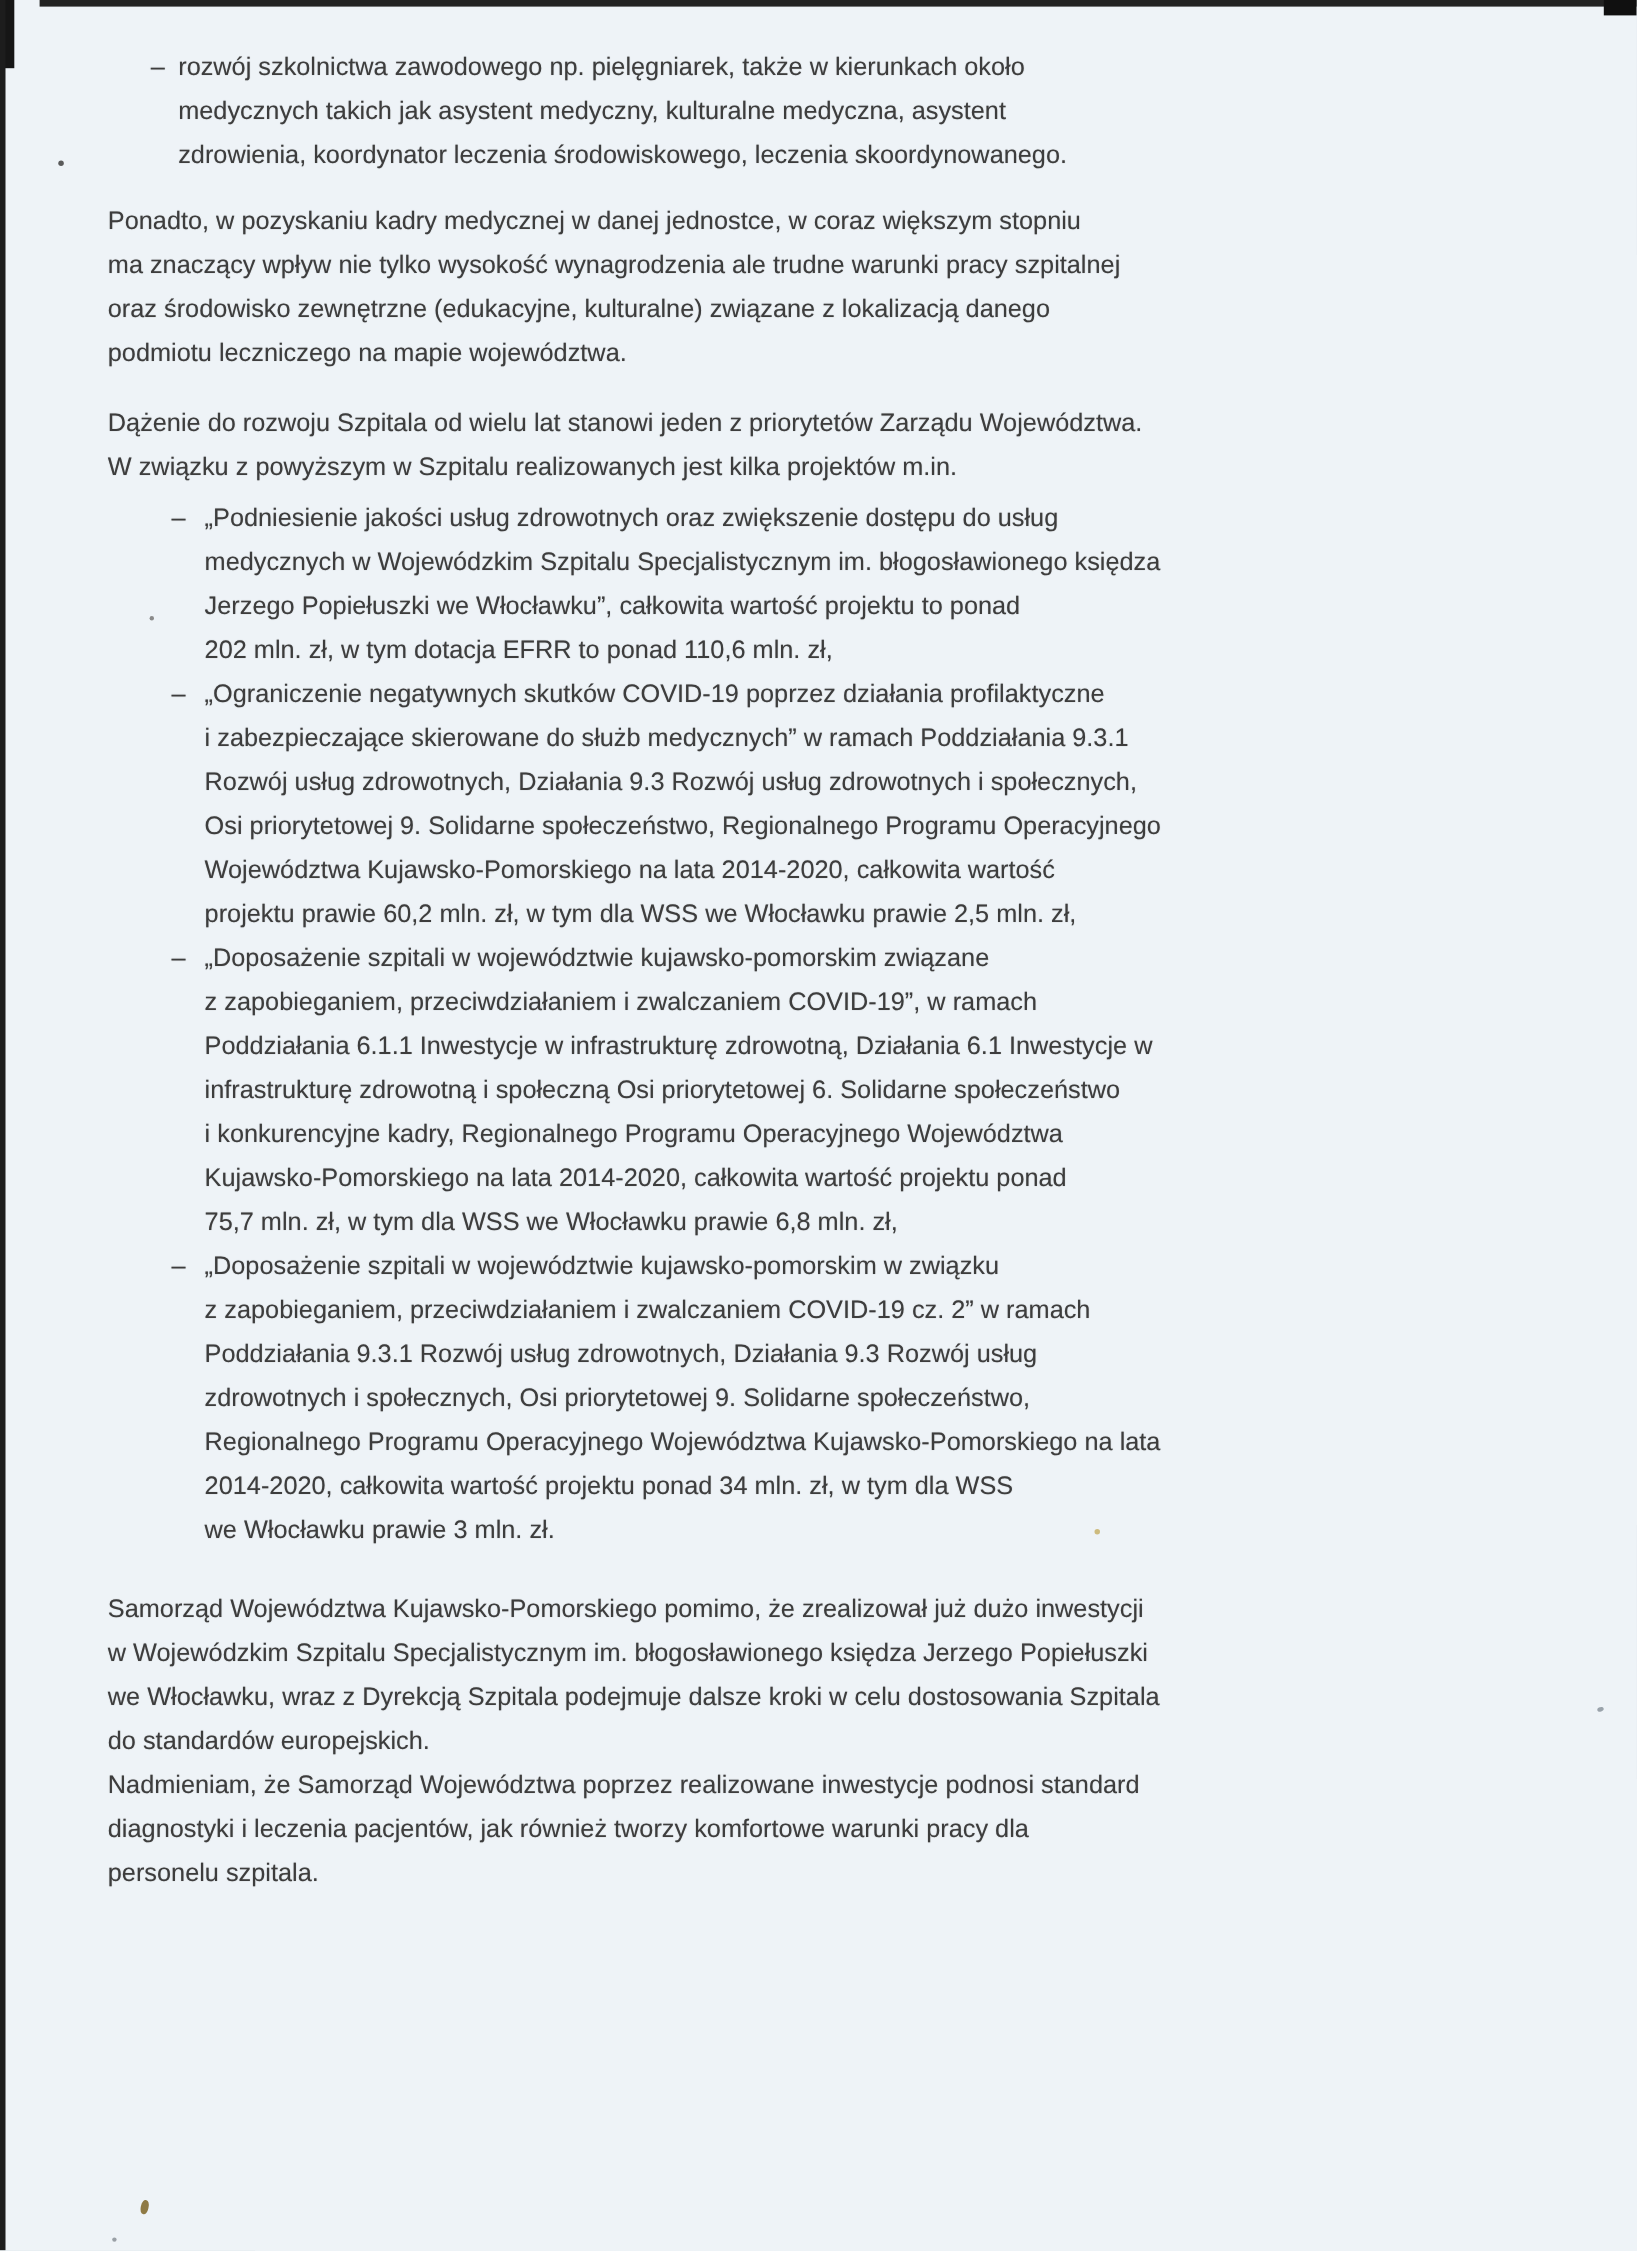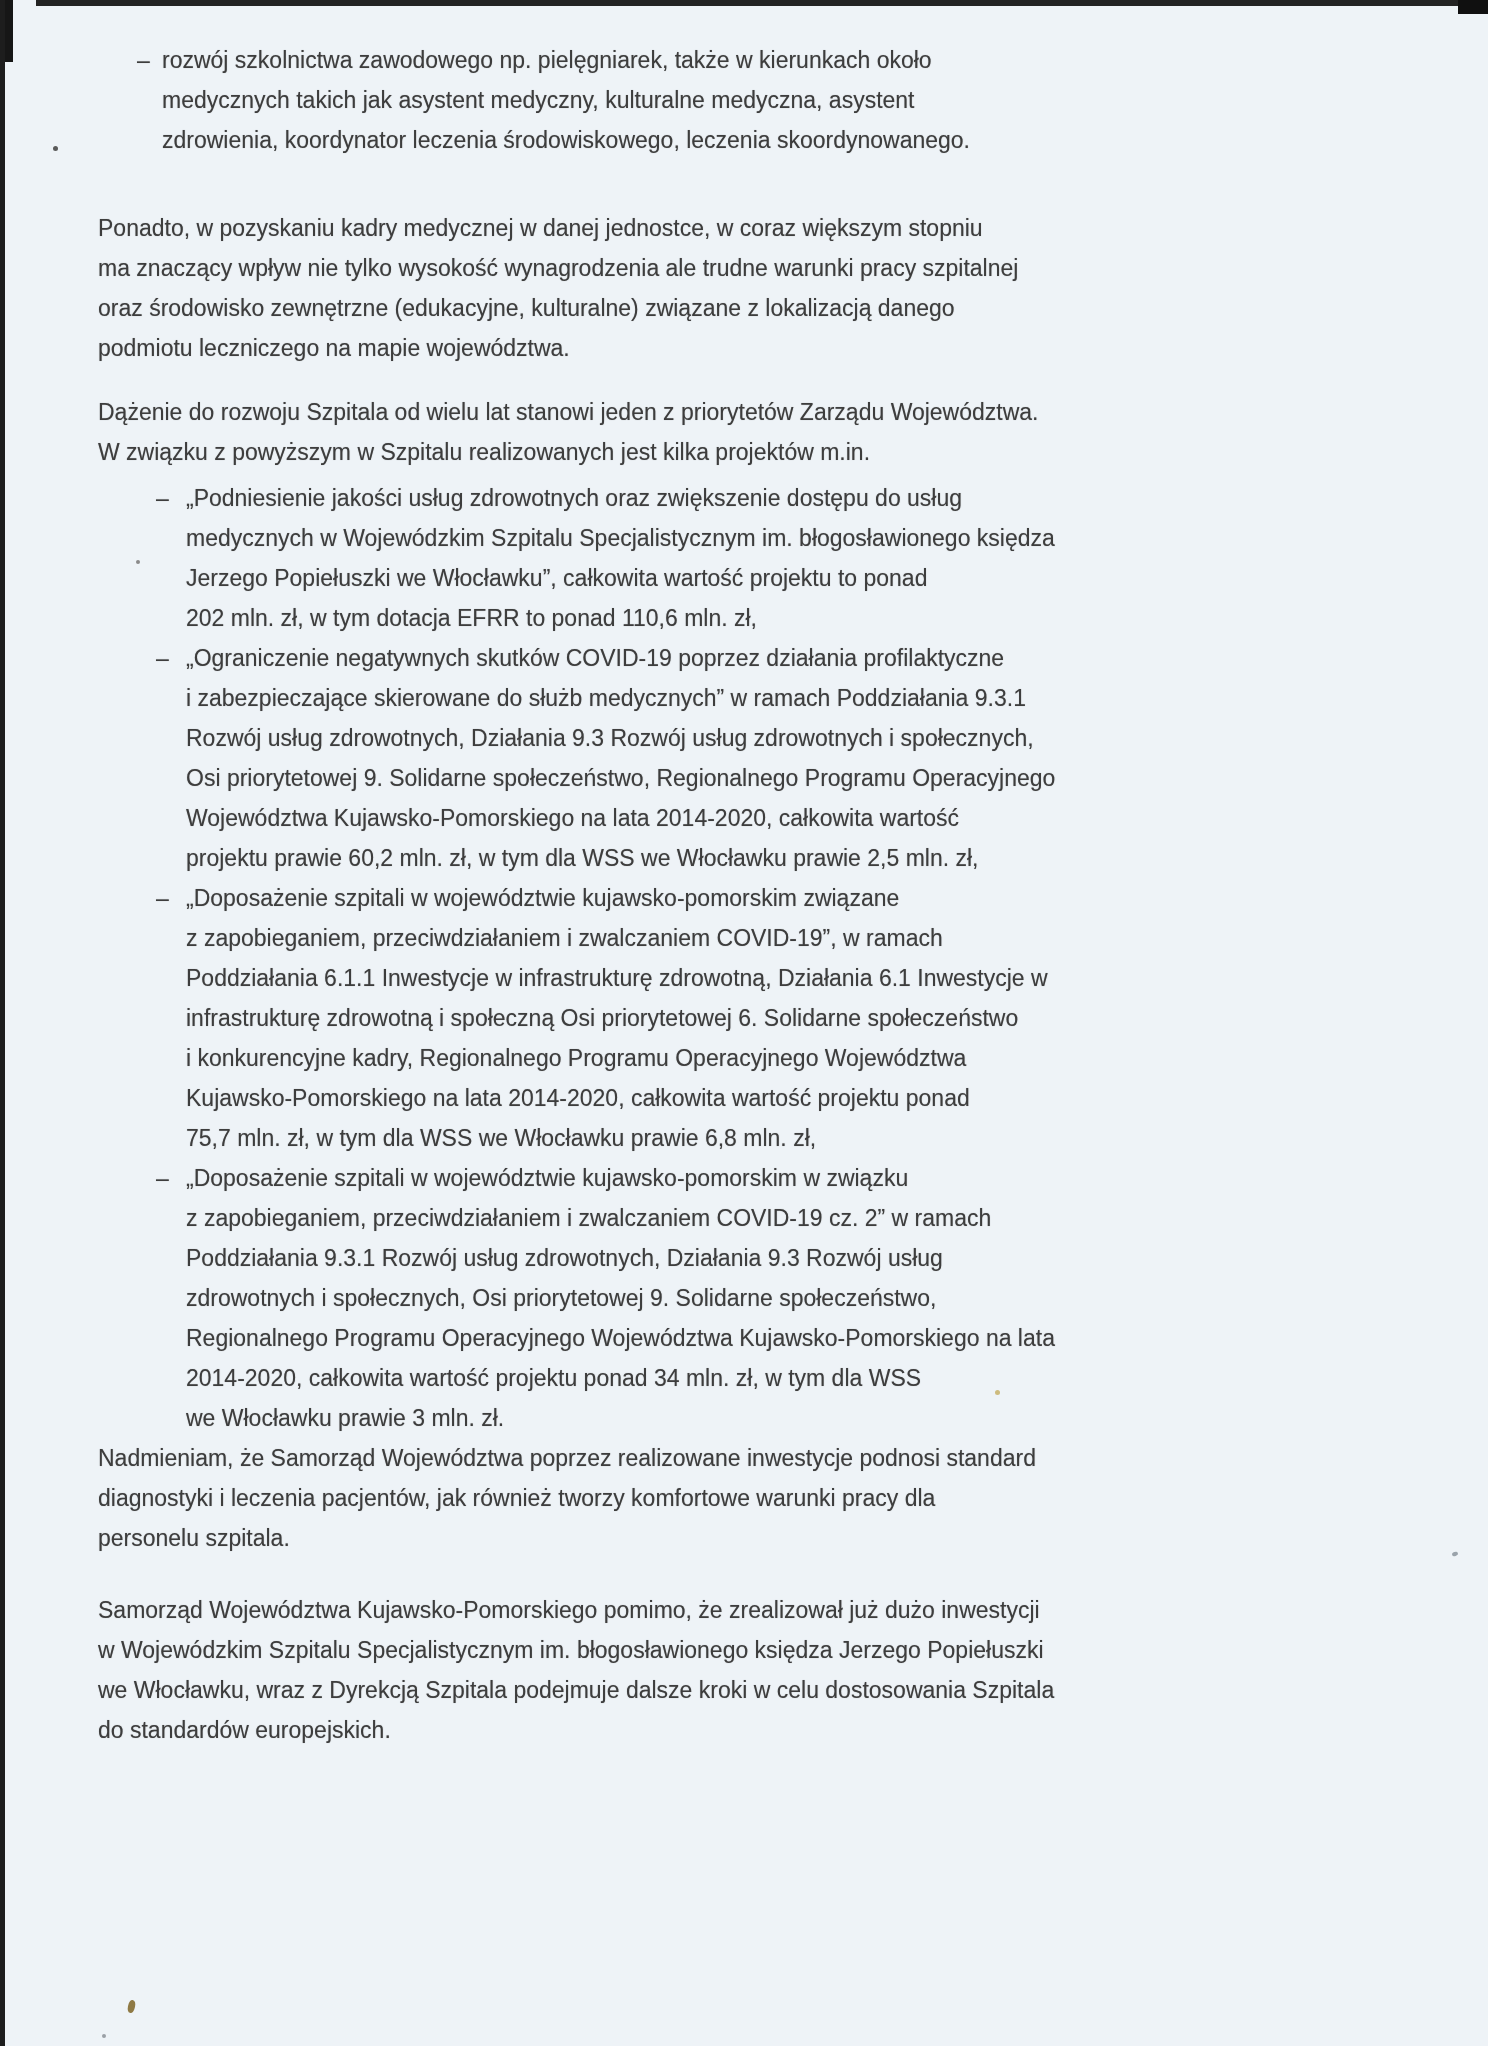--- a/index.html
+++ b/index.html
@@ -39,21 +39,21 @@
     text-shadow: 0 0 1px rgba(61, 61, 61, 0.40);
   }
   .para  { margin: 0; white-space: pre; }
   .btext { margin: 0; white-space: pre; }
   .bullet { display: flex; align-items: flex-start; }
   .bullet .marker { flex: 0 0 auto; }
   .intro-bullet { margin-left: 39px; }
   .intro-bullet .marker { width: 25px; }
   .project-bullet { margin-left: 58px; }
   .project-bullet .marker { width: 30px; }
-  .p-ponadto    { margin-top: 48px; }
+  .p-ponadto    { margin-top: 20px; }
   .p-dazenie    { margin-top: 24px; }
   .projects     { margin-top: 6px; }
   .p-nadmieniam { margin-top: 0; }
   .p-samorzad   { margin-top: 32px; }
 </style>
 </head>
 <body>
 
 <div class="page">
 
@@ -122,23 +122,23 @@
 z zapobieganiem, przeciwdziałaniem i zwalczaniem COVID-19 cz. 2” w ramach
 Poddziałania 9.3.1 Rozwój usług zdrowotnych, Działania 9.3 Rozwój usług
 zdrowotnych i społecznych, Osi priorytetowej 9. Solidarne społeczeństwo,
 Regionalnego Programu Operacyjnego Województwa Kujawsko-Pomorskiego na lata
 2014-2020, całkowita wartość projektu ponad 34 mln. zł, w tym dla WSS
 we Włocławku prawie 3 mln. zł.</div>
       </div>
 
     </div>
 
-    <p class="para p-nadmieniam">Nadmieniam, że Samorząd Województwa poprzez realizowane inwestycje podnosi standard
-diagnostyki i leczenia pacjentów, jak również tworzy komfortowe warunki pracy dla
-personelu szpitala.</p>
-
     <p class="para p-samorzad">Samorząd Województwa Kujawsko-Pomorskiego pomimo, że zrealizował już dużo inwestycji
 w Wojewódzkim Szpitalu Specjalistycznym im. błogosławionego księdza Jerzego Popiełuszki
 we Włocławku, wraz z Dyrekcją Szpitala podejmuje dalsze kroki w celu dostosowania Szpitala
 do standardów europejskich.</p>
 
+    <p class="para p-nadmieniam">Nadmieniam, że Samorząd Województwa poprzez realizowane inwestycje podnosi standard
+diagnostyki i leczenia pacjentów, jak również tworzy komfortowe warunki pracy dla
+personelu szpitala.</p>
+
   </div>
 </div>
 
 </body></html>

